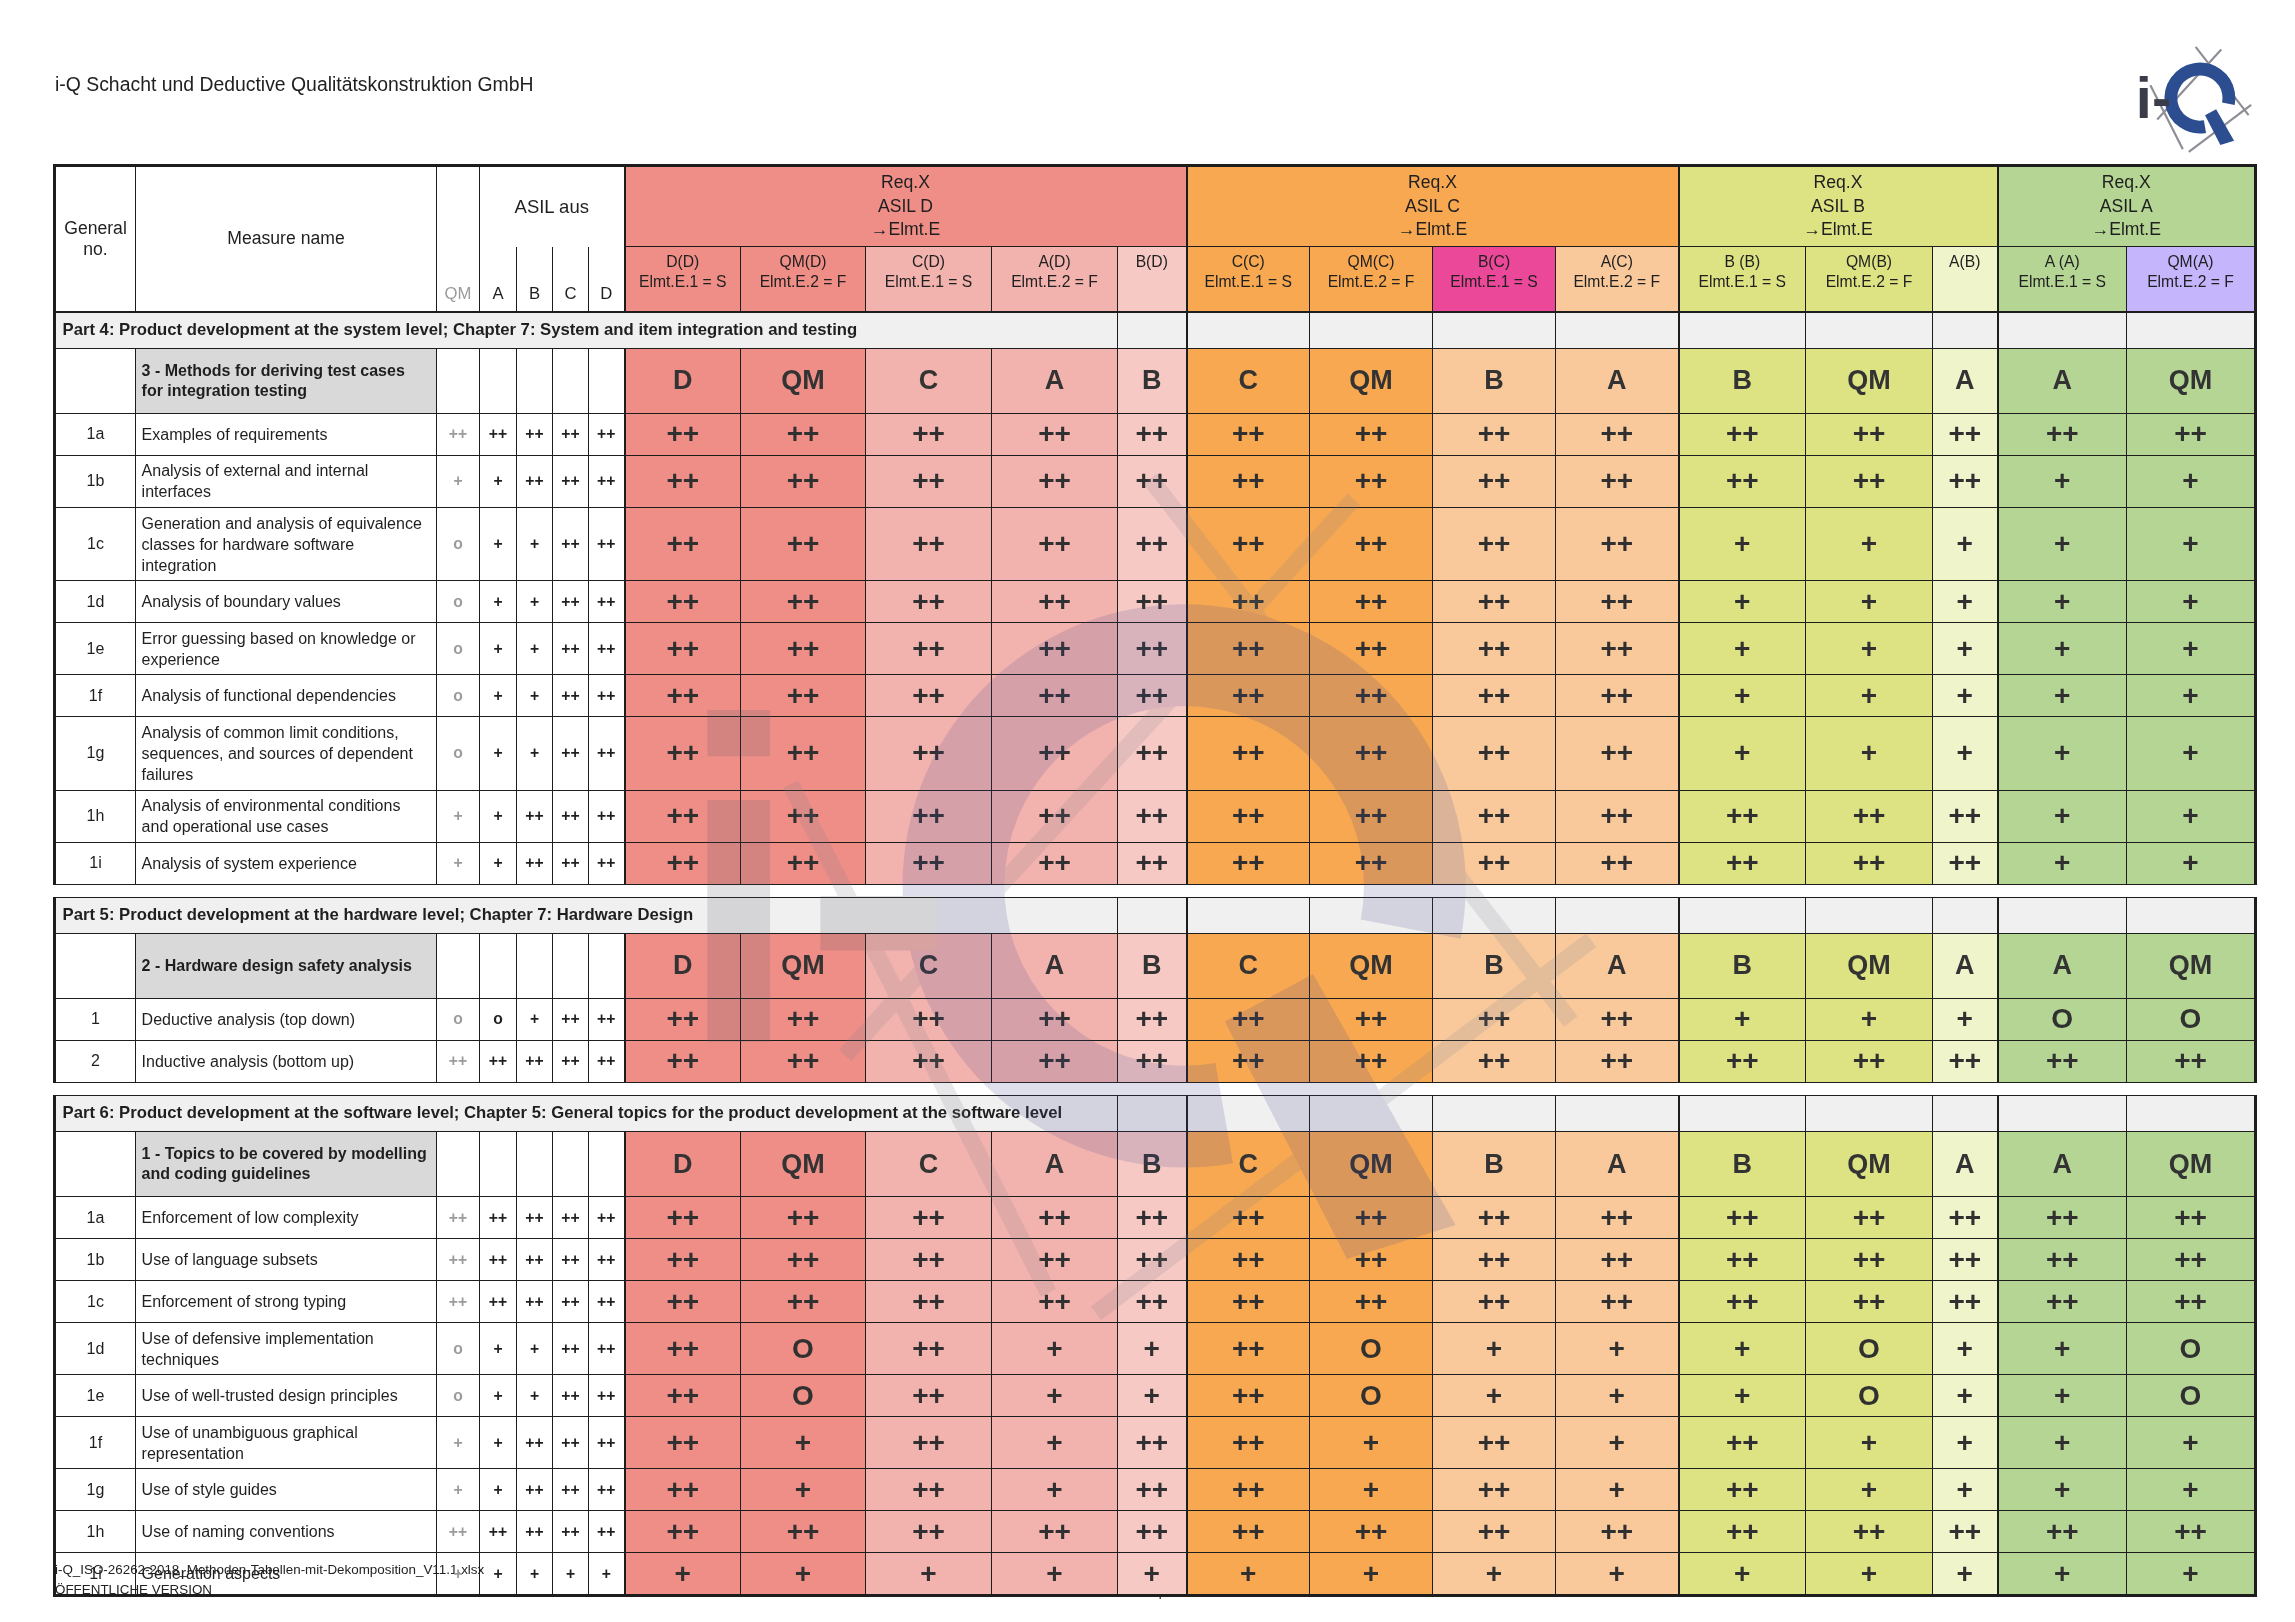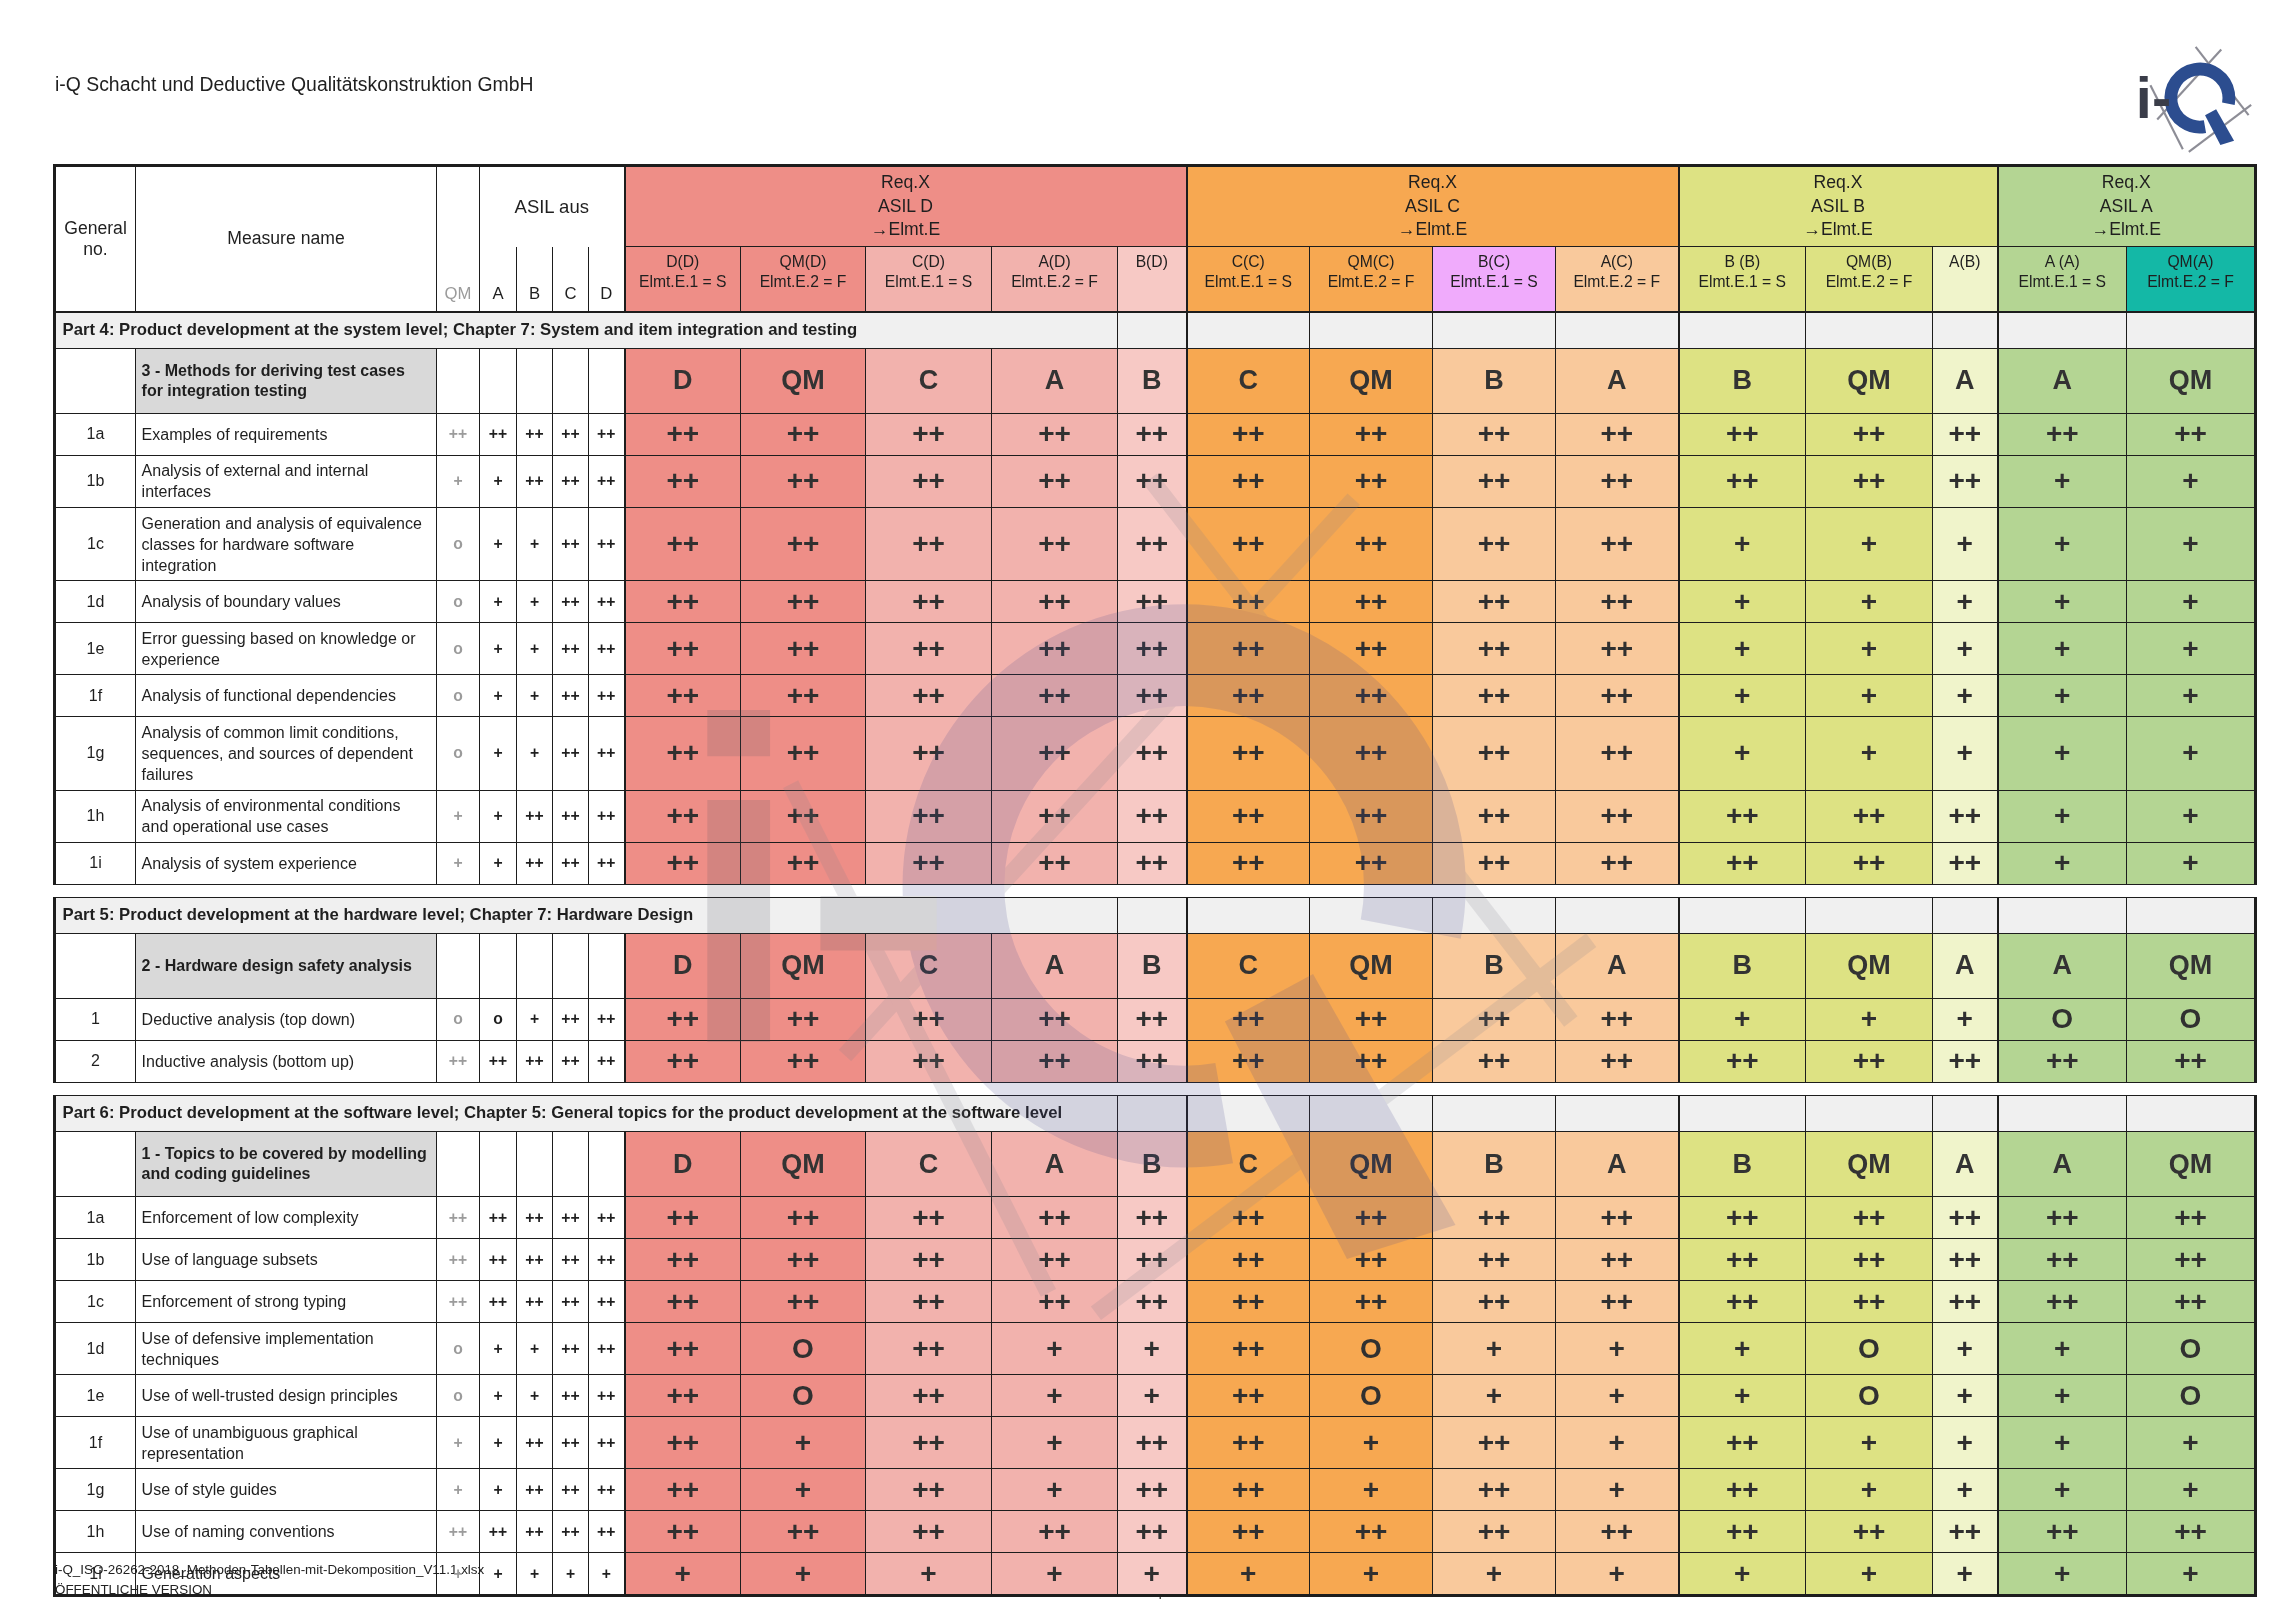--- a/index.html
+++ b/index.html
@@ -131,21 +131,21 @@
             <div>B(D)</div>
           </td>
           <td class="subhead bb5 bl5" style="background: rgb(247, 168, 81);">
             <div>C(C)</div>
             <div>Elmt.E.1 = S</div>
           </td>
           <td class="subhead bb5" style="background: rgb(247, 168, 81);">
             <div>QM(C)</div>
             <div>Elmt.E.2 = F</div>
           </td>
-          <td class="subhead bb5" style="background: #f0abfc;">
+          <td class="subhead bb5" style="background: #ec4899;">
             <div>B(C)</div>
             <div>Elmt.E.1 = S</div>
           </td>
           <td class="subhead bb5" style="background: rgb(249, 201, 156);">
             <div>A(C)</div>
             <div>Elmt.E.2 = F</div>
           </td>
           <td class="subhead bb5 bl5" style="background: rgb(221, 226, 131);">
             <div>B (B)</div>
             <div>Elmt.E.1 = S</div>
@@ -154,21 +154,21 @@
             <div>QM(B)</div>
             <div>Elmt.E.2 = F</div>
           </td>
           <td class="subhead bb5" style="background: rgb(240, 244, 203);">
             <div>A(B)</div>
           </td>
           <td class="subhead bb5 bl5" style="background: rgb(180, 213, 147);">
             <div>A (A)</div>
             <div>Elmt.E.1 = S</div>
           </td>
-          <td class="subhead bb5 br6" style="background: #14b8a6;">
+          <td class="subhead bb5 br6" style="background: #c4b5fd;">
             <div>QM(A)</div>
             <div>Elmt.E.2 = F</div>
           </td>
         </tr>
       </thead>
     <tbody id="tbody">
         <tr>
           <td class="band-td bl6" colspan="11">Part 4: Product development at the system level; Chapter 7: System and item integration and testing</td>
           <td class="band-empty"></td>
           <td class="band-empty bl5"></td>

